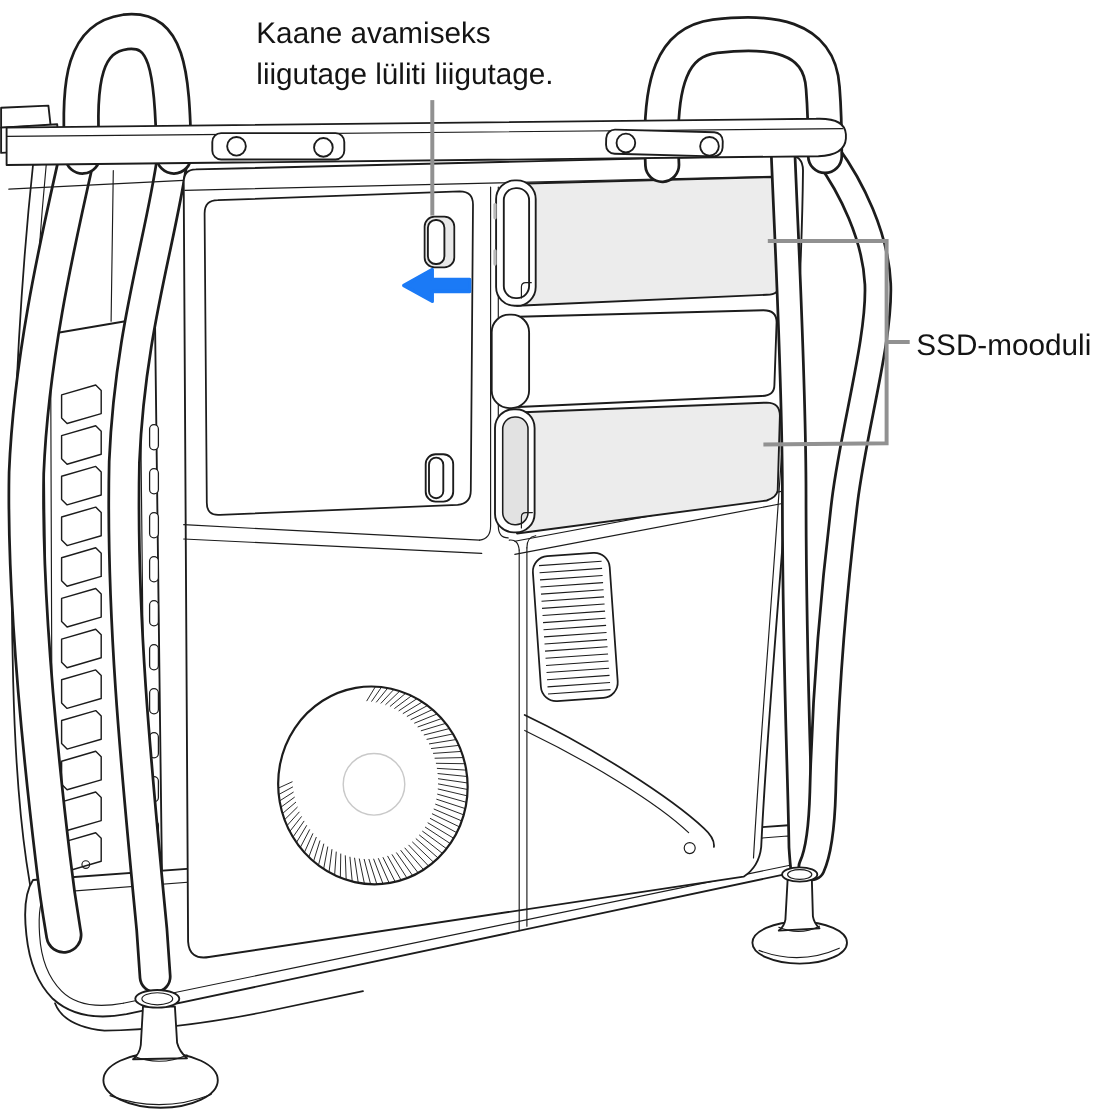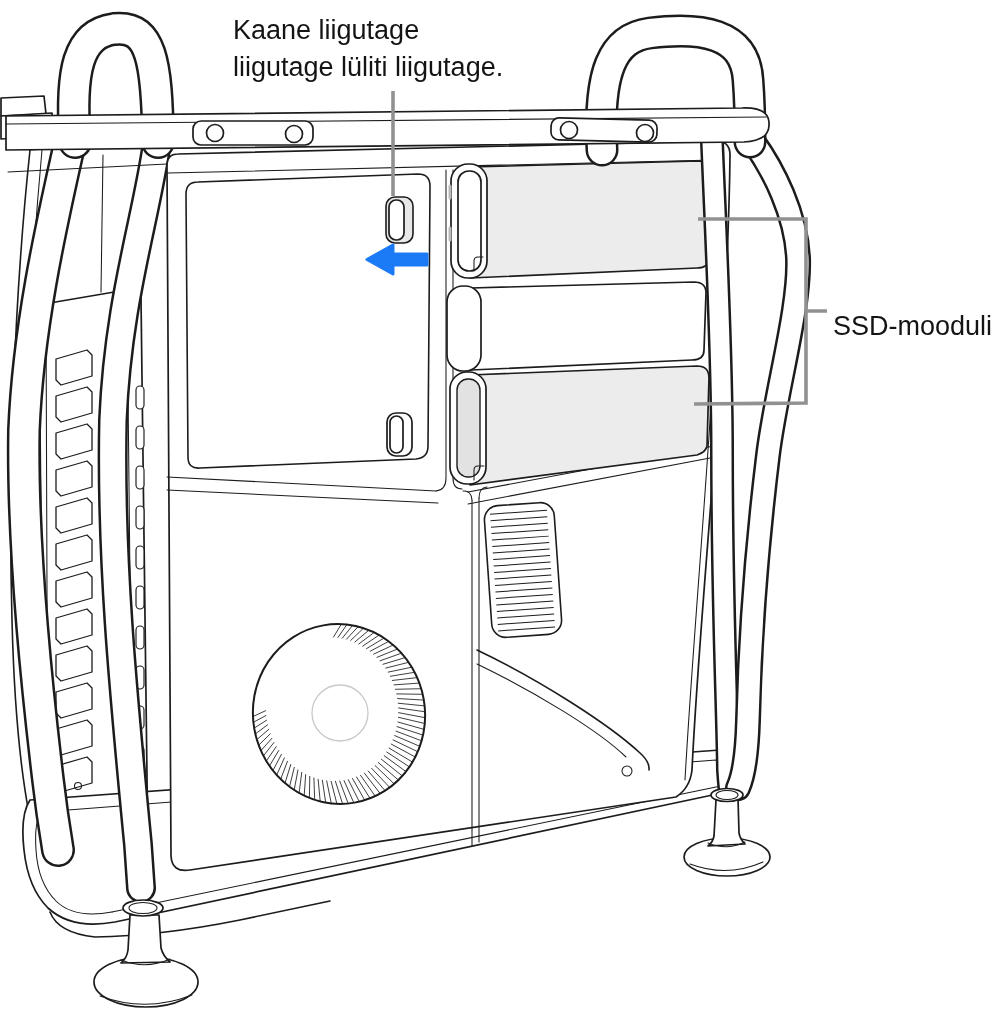--- a/index.html
+++ b/index.html
@@ -308,20 +308,20 @@
     <circle class="wf" cx="569" cy="130" r="8.5"></circle>
     <circle class="wf" cx="645" cy="133" r="8.5"></circle>
   </g>
 
   <path class="leader" d="M 393,91 L 393,196"></path>
   <path class="leader" d="M 698,219 L 806,219 L 806,403 L 694,404 M 806,311 L 827,311"></path>
   <polygon class="arrow" points="367,259.5 393,245 393,254 427,254 427,265 393,265 393,274"></polygon>
 </svg>
 
 <div class="callout" style="left:233px;top:12px">
-  <div>Kaane liigutage</div>
+  <div>Kaane avamiseks</div>
   <div>liigutage lüliti liigutage.</div>
 </div>
-<div class="callout" style="left:833px;top:308px">
+<div class="callout" style="left:833px;top:296px">
   <div>SSD-mooduli</div>
 </div>
 
 </div>
 
 </body></html>

